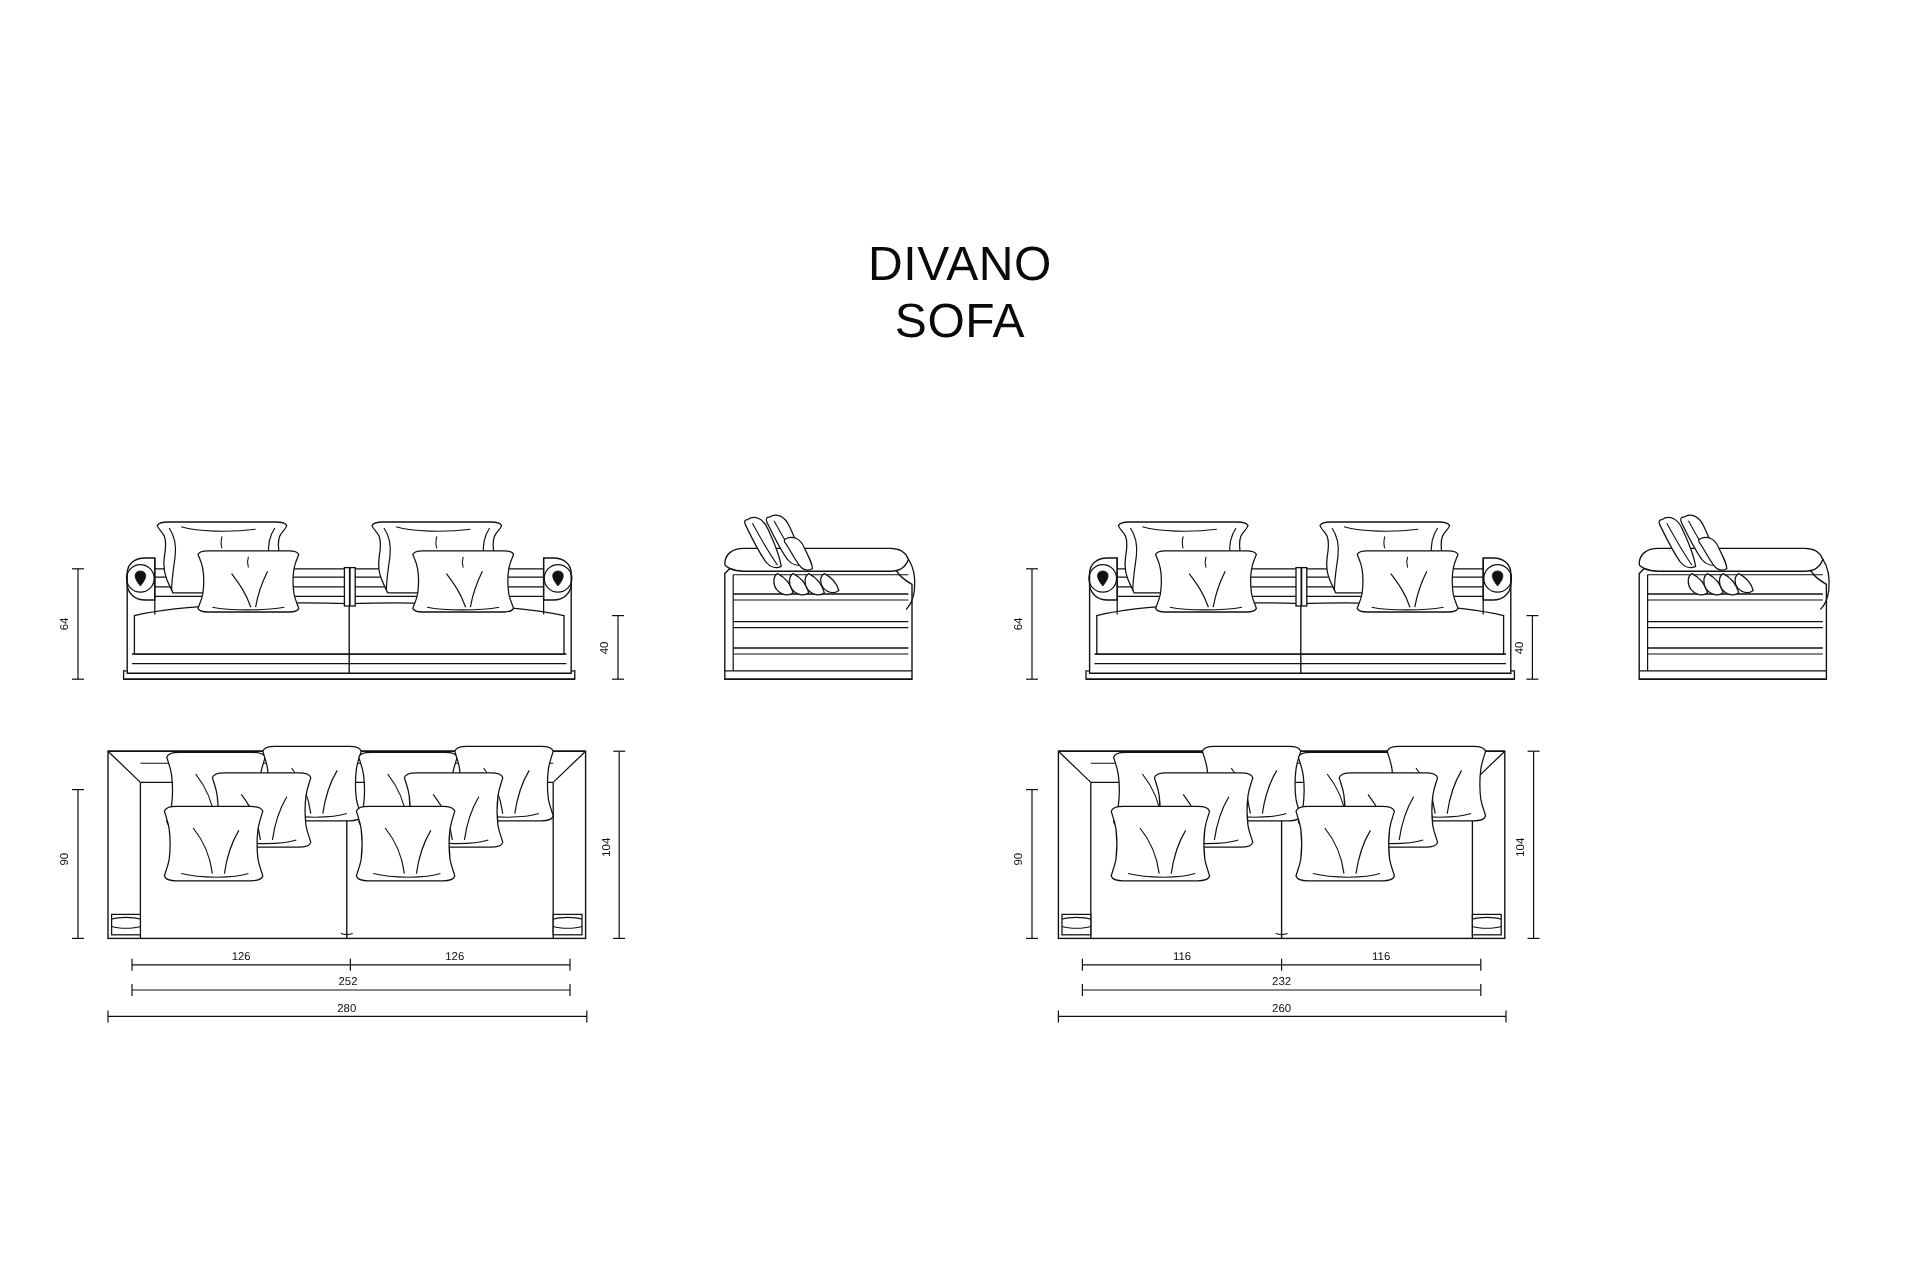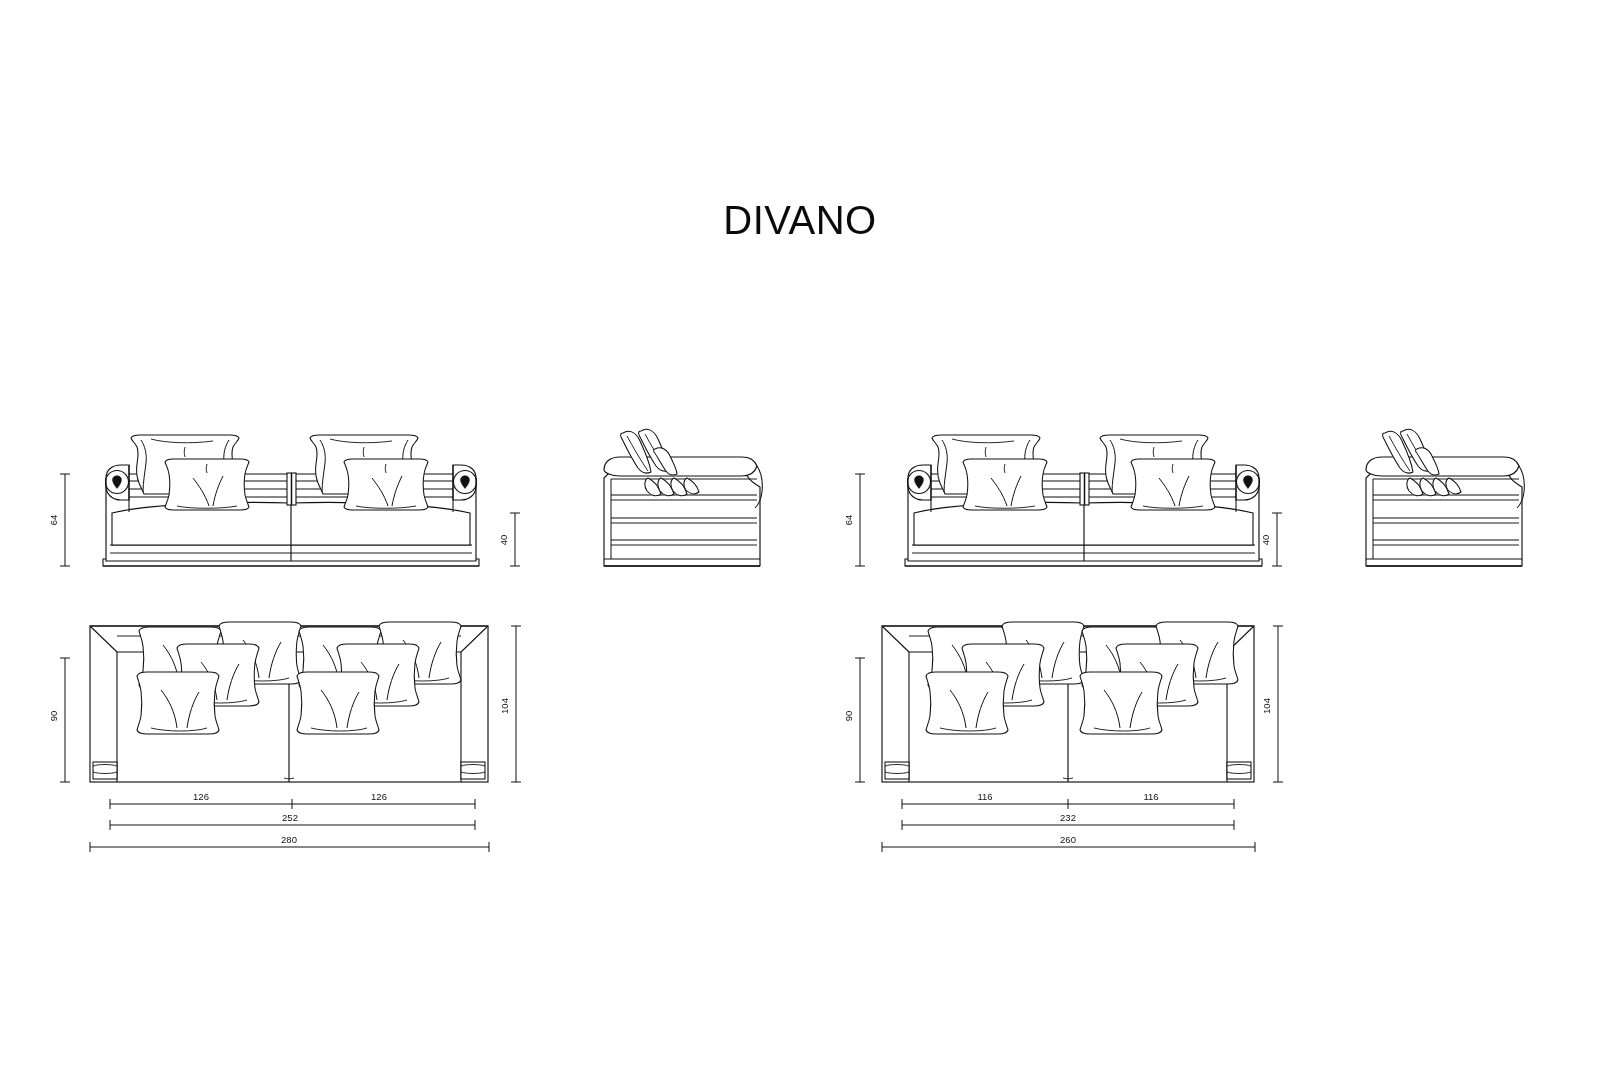--- a/index.html
+++ b/index.html
@@ -55,20 +55,21 @@
     font-size: 9.5px;
   }
 </style>
 </head>
 <body>
 
 <div id="sheet">
 
   <div class="title-block">
     <div class="title-line">DIVANO</div>
+    <div class="title-line">SOFA</div>
   </div>
 
   <svg class="draw" viewBox="0 0 1600 1073" xmlns="http://www.w3.org/2000/svg">
     <defs>
       <g id="medallion">
         <circle cx="0" cy="0" r="11.5" fill="none" stroke="#111" stroke-width="1.1"></circle>
         <path d="M 0,-6.2 C 3.6,-6.2 5.0,-3.4 4.2,-0.6 C 3.5,2.0 1.4,4.6 0,6.4 C -1.4,4.6 -3.5,2.0 -4.2,-0.6 C -5.0,-3.4 -3.6,-6.2 0,-6.2 Z" fill="#111" stroke="#111" stroke-width="0.6"></path>
       </g>
 
       <g id="backcushion-lg">

